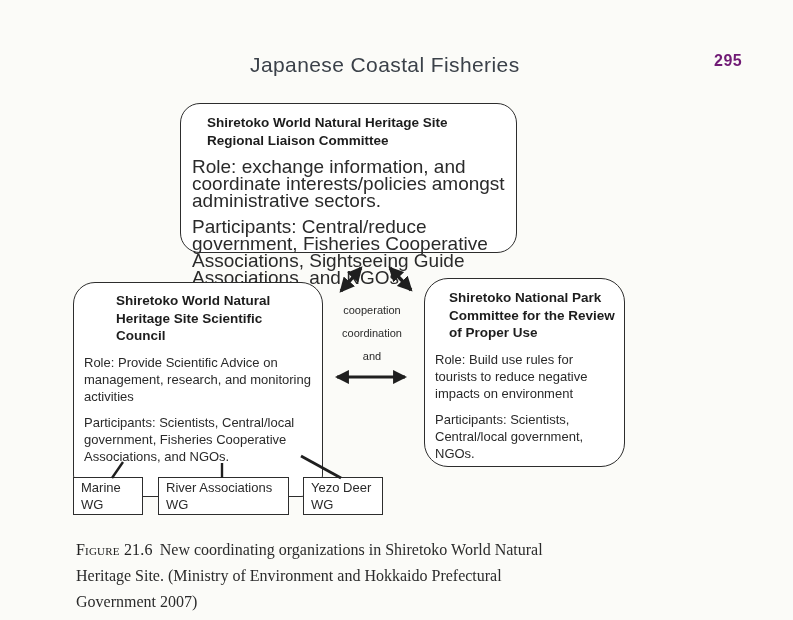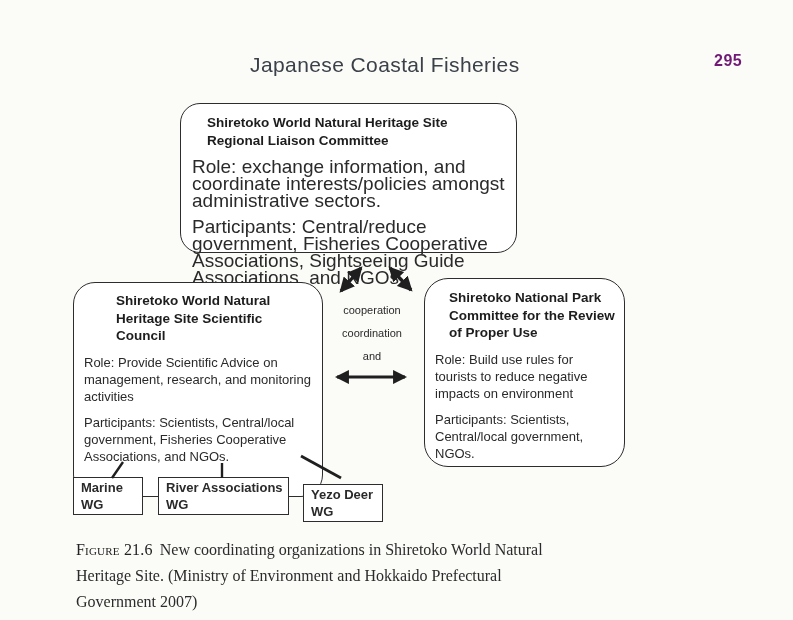--- a/index.html
+++ b/index.html
@@ -60,25 +60,24 @@
     font-size:11px;line-height:23px;color:#2a2a2a;
   }
   
   .wg{
     position:absolute;
     background:#ffffff;
     border:1.6px solid #2d2d2d;
     box-sizing:border-box;
     font-size:13px;line-height:16.5px;color:#2a2a2a;
     padding:2px 4px 0 7px;
-    font-weight:bold;
   }
   .wg-marine{left:73px;top:477px;width:70px;height:38px;}
   .wg-river{left:158px;top:477px;width:131px;height:38px;}
-  .wg-yezo{left:303px;top:477px;width:80px;height:38px;margin-top:7px;}
+  .wg-yezo{left:303px;top:477px;width:80px;height:38px;}
   
   .caption{
     position:absolute;left:76px;top:537px;width:590px;
     font-family:"Liberation Serif", serif;
     font-size:16px;line-height:26px;color:#2b2b2b;
   }
   .caption .fig-label{
     font-weight:normal;
     font-variant:small-caps;
     letter-spacing:0.2px;

